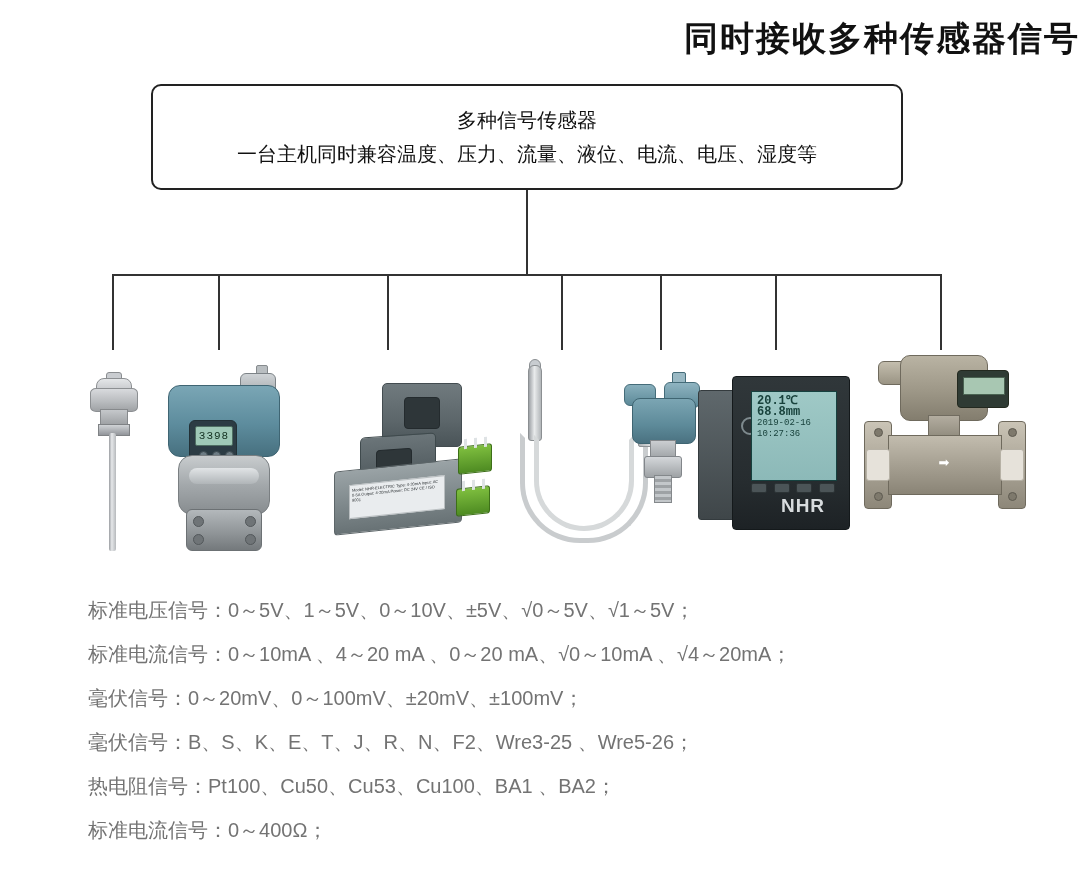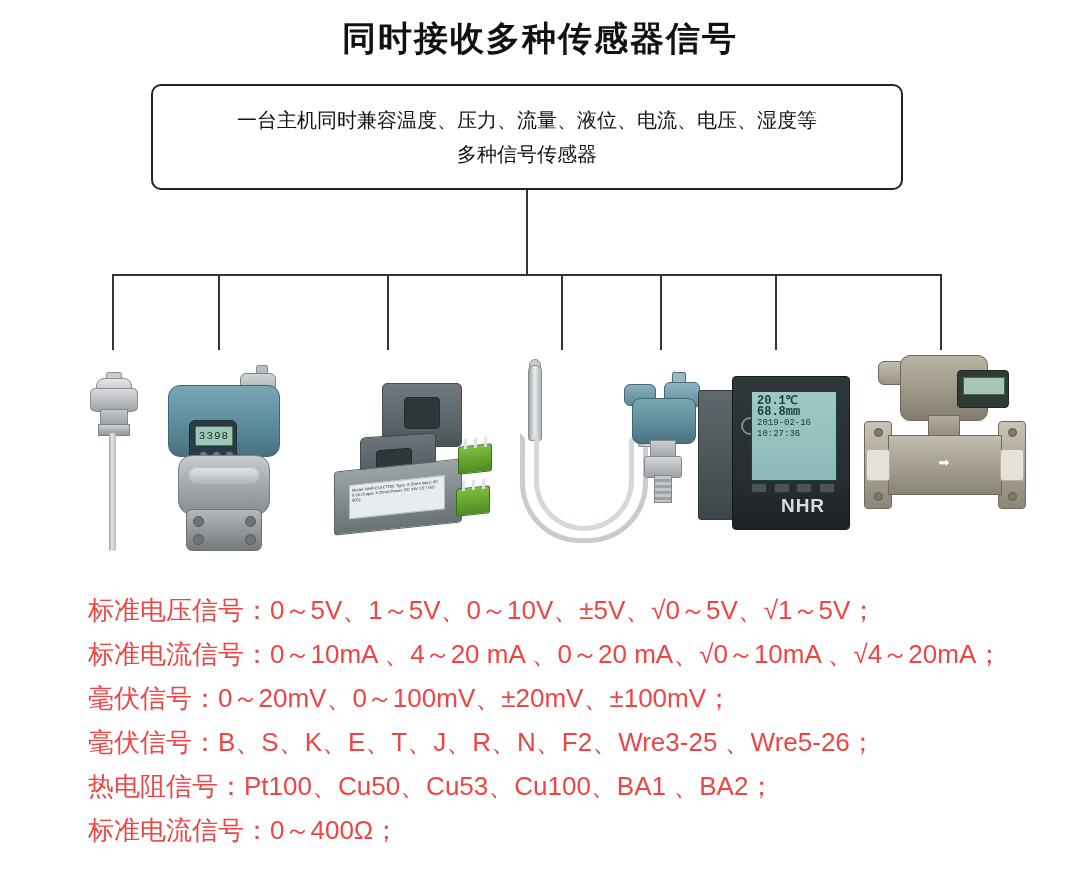--- a/index.html
+++ b/index.html
@@ -20,21 +20,21 @@
     width: 1080px;
     height: 890px;
   }
 
   
   .title {
     position: absolute;
     top: 16px;
     left: 0;
     width: 1080px;
-    text-align: center;
+    text-align: right;
     font-size: 34px;
     font-weight: bold;
     letter-spacing: 2px;
     color: #111111;
   }
 
   
   .subtitle-box {
     position: absolute;
     left: 151px;
@@ -391,36 +391,36 @@
   }
 
   
   .specs {
     position: absolute;
     left: 88px;
     top: 588px;
     width: 920px;
   }
   .spec-row {
-    font-size: 26px;
+    font-size: 20px;
     line-height: 44px;
-    color: #ef4444;
+    color: #737373;
     white-space: nowrap;
   }
 </style>
 </head>
 <body>
 
 <div class="page">
 
   <div class="title">同时接收多种传感器信号</div>
 
   <div class="subtitle-box">
+    <div class="subtitle-line">多种信号传感器</div>
     <div class="subtitle-line">一台主机同时兼容温度、压力、流量、液位、电流、电压、湿度等</div>
-    <div class="subtitle-line">多种信号传感器</div>
   </div>
 
   <div class="conn v-stub"></div>
   <div class="conn bus"></div>
   <div class="conn drop d1"></div>
   <div class="conn drop d2"></div>
   <div class="conn drop d3"></div>
   <div class="conn drop d4"></div>
   <div class="conn drop d5"></div>
   <div class="conn drop d6"></div>

